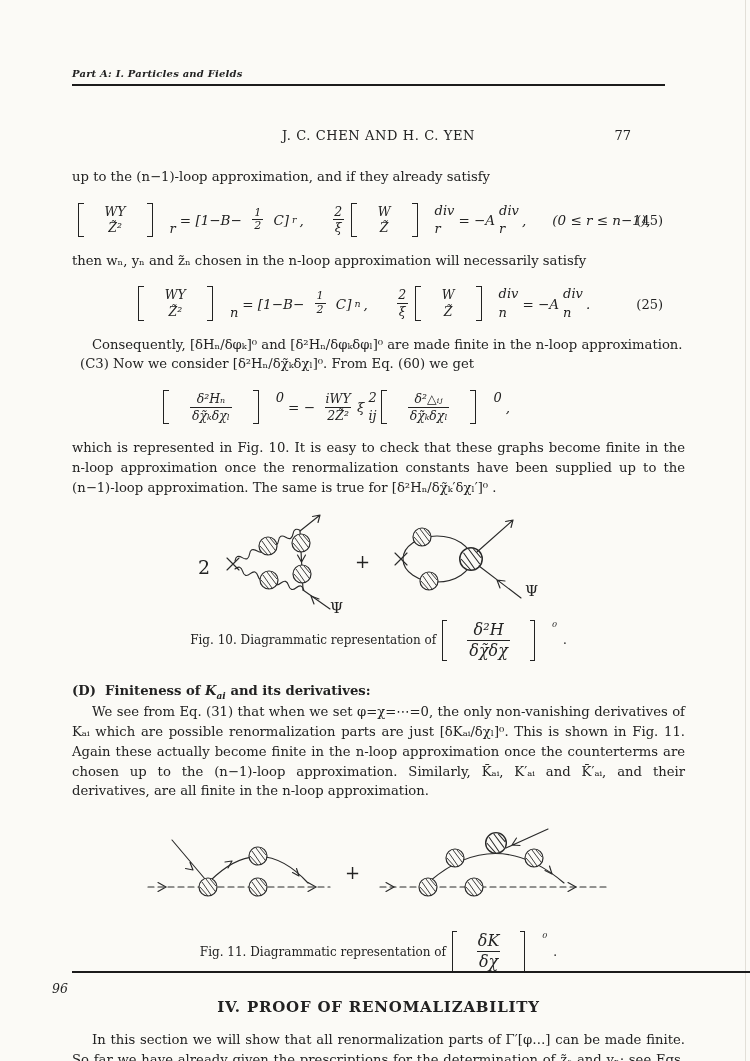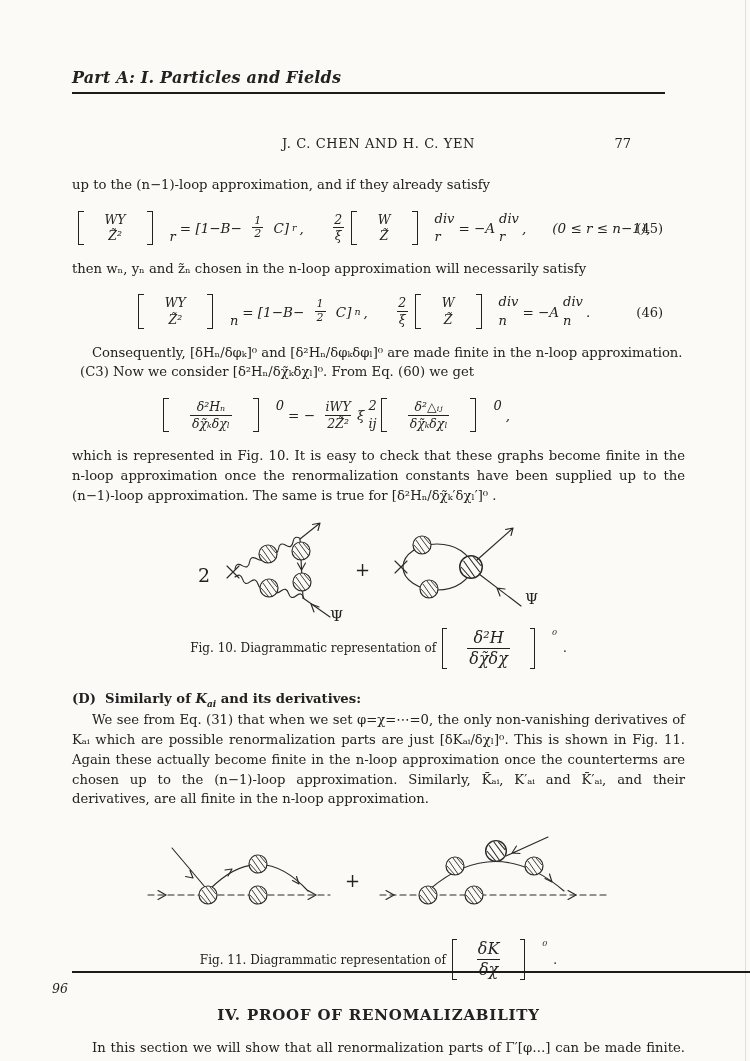--- a/index.html
+++ b/index.html
@@ -8,21 +8,21 @@
     width:750px;height:1061px;
     margin:0 auto;
     background:#fbfaf6;
     color:#222;
     font-family:"DejaVu Serif","Liberation Serif","DejaVu Sans",serif;
     overflow:hidden;
   }
   .edge-shade{position:absolute;right:4px;top:0;bottom:0;width:1px;background:#e2dfd8;}
   .content{padding:0 65px 0 72px;}
   
-  .runhead{padding-top:68px;font-size:16px;font-weight:bold;font-style:italic;letter-spacing:.2px;}
+  .runhead{padding-top:68px;font-size:10px;font-weight:bold;font-style:italic;letter-spacing:.2px;}
   .headrule{margin-top:5px;margin-right:20px;border-top:2.4px solid #1c1c1c;}
   .authors-row{position:relative;margin-top:42px;text-align:center;font-size:13px;letter-spacing:.6px;}
   .pgtop{position:absolute;right:54px;top:0;letter-spacing:0;}
   
   .body-text{margin:0;font-size:13.2px;line-height:1.5;text-align:justify;}
   .mt-lg{margin-top:24px;}
   .mt-md{margin-top:10px;}
   .indent{text-indent:20px;}
   .indent-sm{text-indent:8px;}
   
@@ -174,21 +174,21 @@
               <span class="sb">n</span>
             </span>
         </span>
         <span class="mtext">= −A</span>
         <span class="ss both">
             <span class="sp">div</span>
             <span class="sb">n</span>
           </span>
         <span class="mtext">.</span>
       </span>
-      <span class="eqtag">(46)</span>
+      <span class="eqtag">(25)</span>
     </div>
 
     <p class="body-text mt-md indent">Consequently, [δHₙ/δφₖ]⁰ and [δ²Hₙ/δφₖδφₗ]⁰ are made finite in the n-loop approximation.</p>
     <p class="body-text indent-sm">(C3)  Now we consider [δ²Hₙ/δχ̃ₖδχₗ]⁰.  From Eq. (60) we get</p>
 
     <div class="eqrow" style="justify-content:flex-start;padding-left:90px;">
       <span class="math">
         <span class="bfrac">
           <span class="bk l"></span>
           <span class="fr">
@@ -278,21 +278,21 @@
           <span class="bk r"></span>
           <span class="ss top">
               <span class="sp">0</span>
             </span>
         </span>
         <span>.</span>
       </div>
     </div>
 
     <p class="dhead">
-      <span>(D)</span>&nbsp;&nbsp;<span>Similarly of</span>&nbsp;<i class="ki"><span>K</span><sub class="ksub">ai</sub></i>&nbsp;<span>and its derivatives:</span>
+      <span>(D)</span>&nbsp;&nbsp;<span>Finiteness of</span>&nbsp;<i class="ki"><span>K</span><sub class="ksub">ai</sub></i>&nbsp;<span>and its derivatives:</span>
     </p>
     <p class="body-text indent">We see from Eq. (31) that when we set φ=χ=⋯=0, the only non-vanishing  derivatives of Kₐᵢ which are possible renormalization parts are just [δKₐᵢ/δχₗ]⁰.  This is shown in Fig. 11.  Again these actually become finite in the n-loop approximation once the counterterms are chosen up to the (n−1)-loop approximation.  Similarly, K̄ₐᵢ, K′ₐᵢ and K̄′ₐᵢ, and their derivatives, are all finite in the n-loop approximation.</p>
 
     <div class="figure" style="margin-top:26px;">
       <svg width="470" height="100" viewBox="0 0 470 100">
         <g>
           <path class="stroke" d="M4 60 L186 60" stroke-dasharray="6 4"></path>
           <path class="stroke" d="M14 55.5 L22 60 L14 64.5"></path>
           <path class="stroke" d="M164 55.5 L172 60 L164 64.5"></path>
           <path class="stroke" d="M28 13 L61 52 M49 43 L41.5 41.5 M49 43 L46 35.5"></path>

